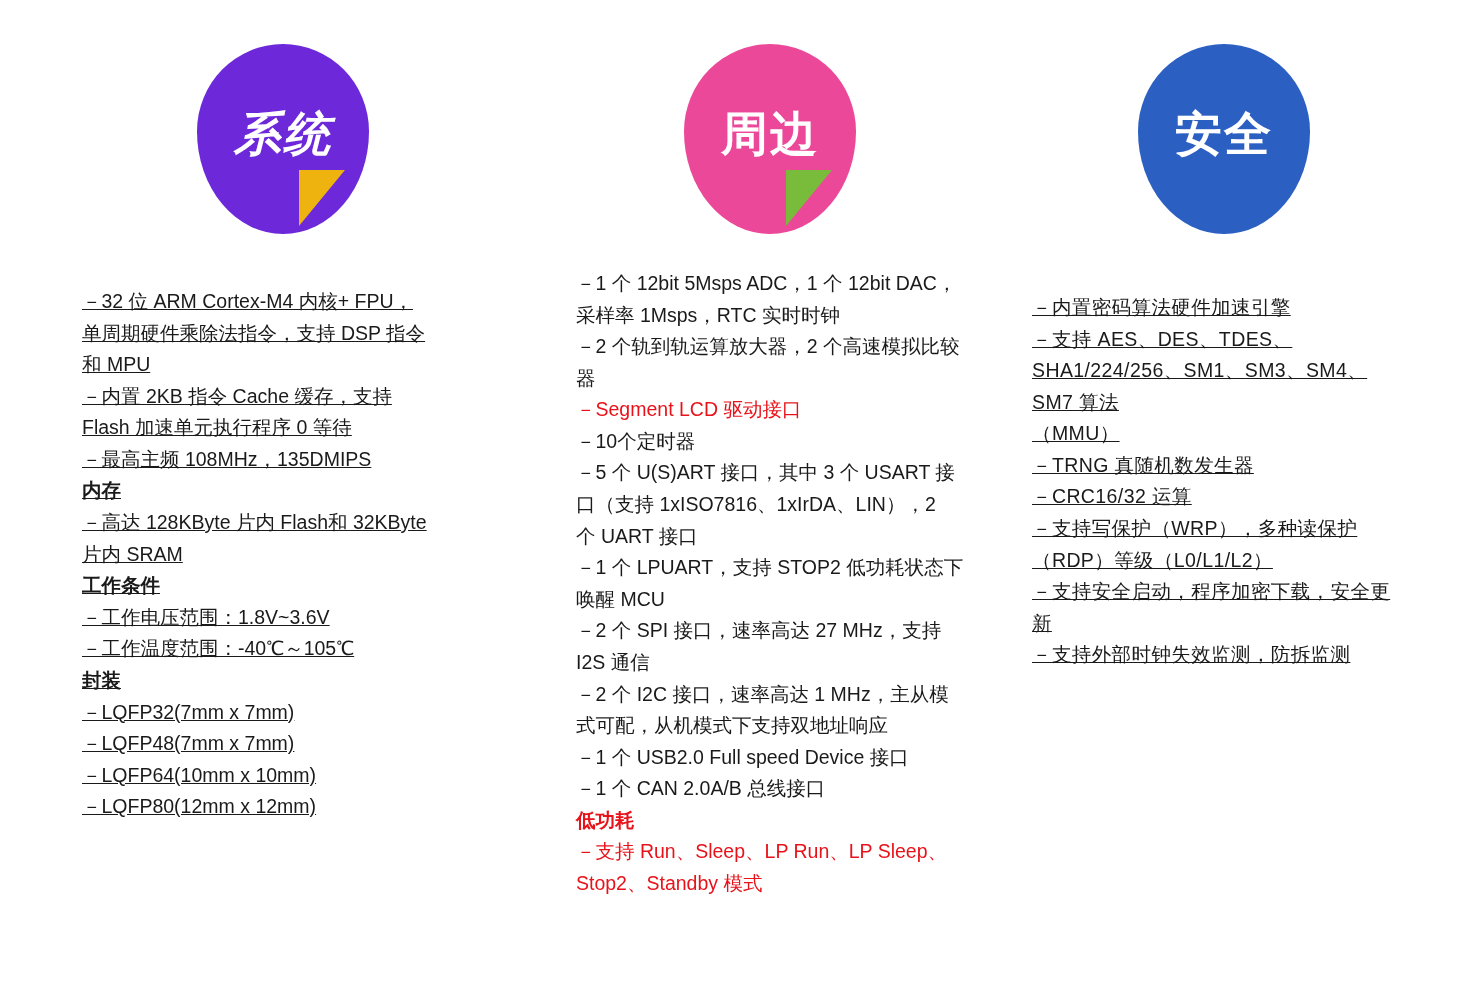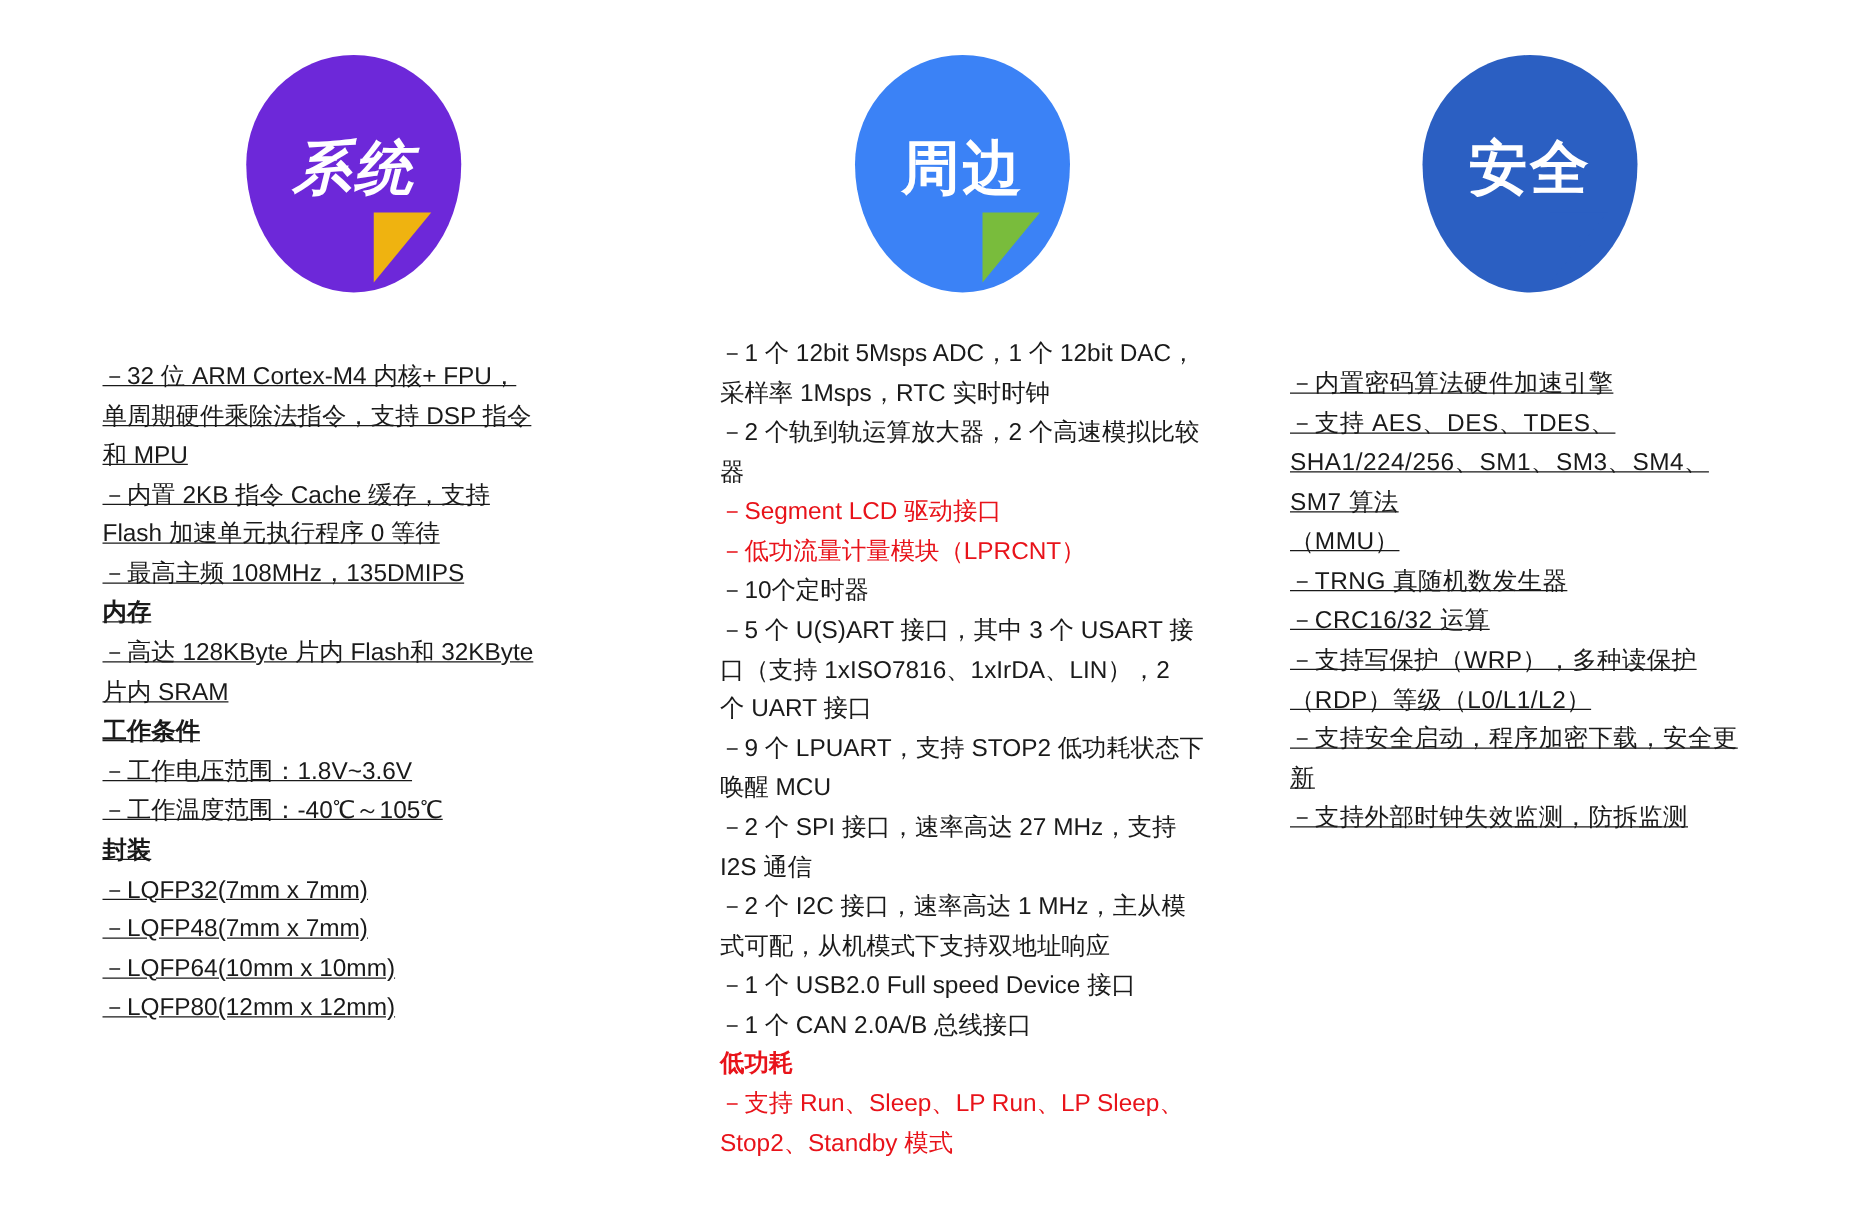--- a/index.html
+++ b/index.html
@@ -44,21 +44,21 @@
   .badge-label {
     color: #ffffff;
     font-size: 47px;
     font-weight: bold;
     letter-spacing: 2px;
     line-height: 1;
     transform: translateY(-6px);
   }
 
   .badge.yellow { background: #6d28d9; font-style: italic; }
-  .badge.green  { background: #3b82f6; }
+  .badge.green  { background: #ec4899; }
   .badge.blue   { background: #2b5fc2; }
 
   .tail.yellow { border-left: 46px solid #efb310; }
   .tail.green  { border-left: 46px solid #79bc3c; }
   .tail.blue   { border-left: 46px solid #2b5fc2; }
 
   .badge-tail {
     border-top: 0 solid transparent;
     border-bottom: 56px solid transparent;
   }
@@ -136,26 +136,25 @@
       <span class="badge-label">周边</span>
     </div>
     <div class="badge-tail tail green"></div>
   </div>
   <div class="body-text">
     <div class="line">－1 个 12bit 5Msps ADC，1 个 12bit DAC，</div>
     <div class="line">采样率 1Msps，RTC 实时时钟</div>
     <div class="line">－2 个轨到轨运算放大器，2 个高速模拟比较</div>
     <div class="line">器</div>
     <div class="line red">－Segment LCD 驱动接口</div>
-    <div class="line red">－低功流量计量模块（LPRCNT）</div>
     <div class="line">－10个定时器</div>
     <div class="line">－5 个 U(S)ART 接口，其中 3 个 USART 接</div>
     <div class="line">口（支持 1xISO7816、1xIrDA、LIN），2</div>
     <div class="line">个 UART 接口</div>
-    <div class="line">－9 个 LPUART，支持 STOP2 低功耗状态下</div>
+    <div class="line">－1 个 LPUART，支持 STOP2 低功耗状态下</div>
     <div class="line">唤醒 MCU</div>
     <div class="line">－2 个 SPI 接口，速率高达 27 MHz，支持</div>
     <div class="line">I2S 通信</div>
     <div class="line">－2 个 I2C 接口，速率高达 1 MHz，主从模</div>
     <div class="line">式可配，从机模式下支持双地址响应</div>
     <div class="line">－1 个 USB2.0 Full speed Device 接口</div>
     <div class="line">－1 个 CAN 2.0A/B 总线接口</div>
     <div class="line bold red">低功耗</div>
     <div class="line red">－支持 Run、Sleep、LP Run、LP Sleep、</div>
     <div class="line red">Stop2、Standby 模式</div>

